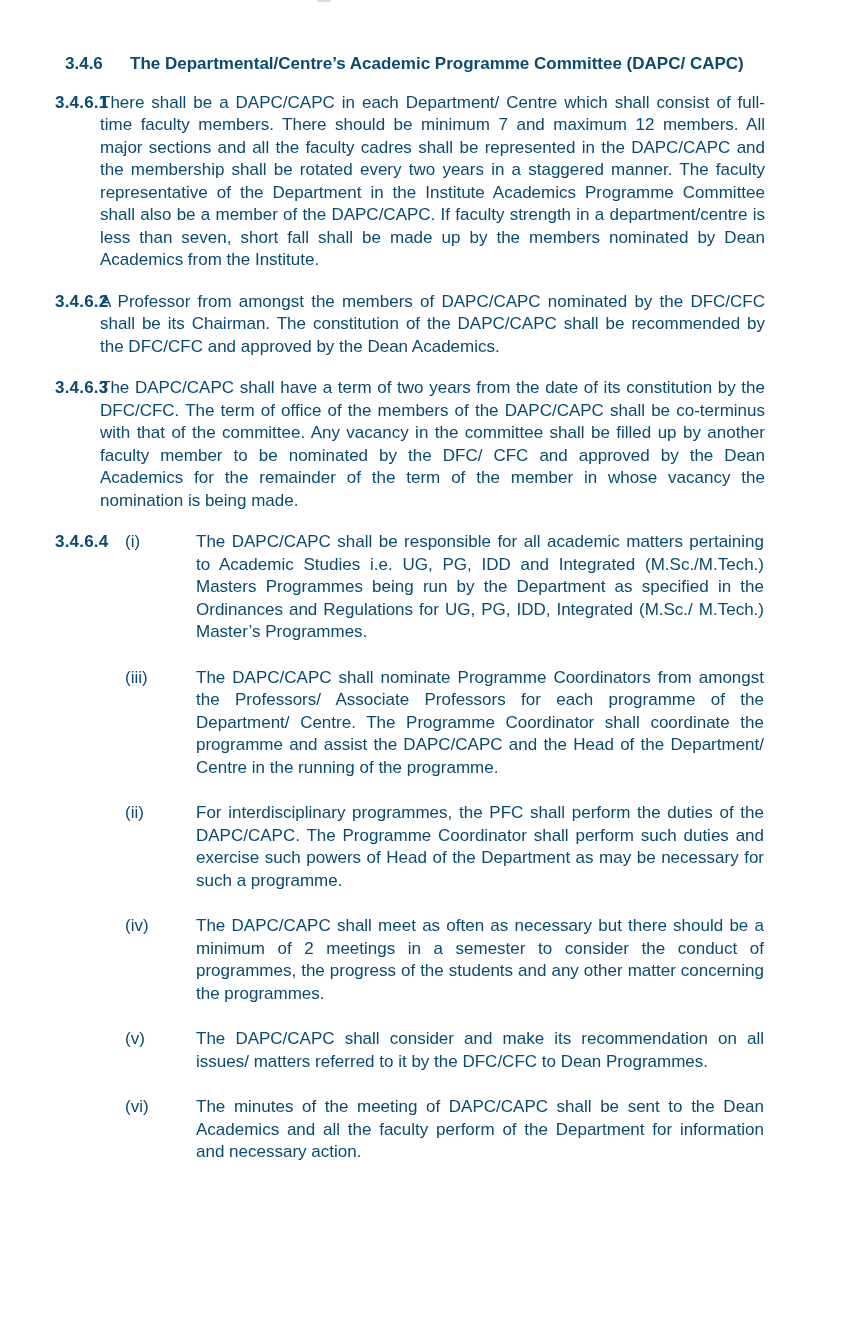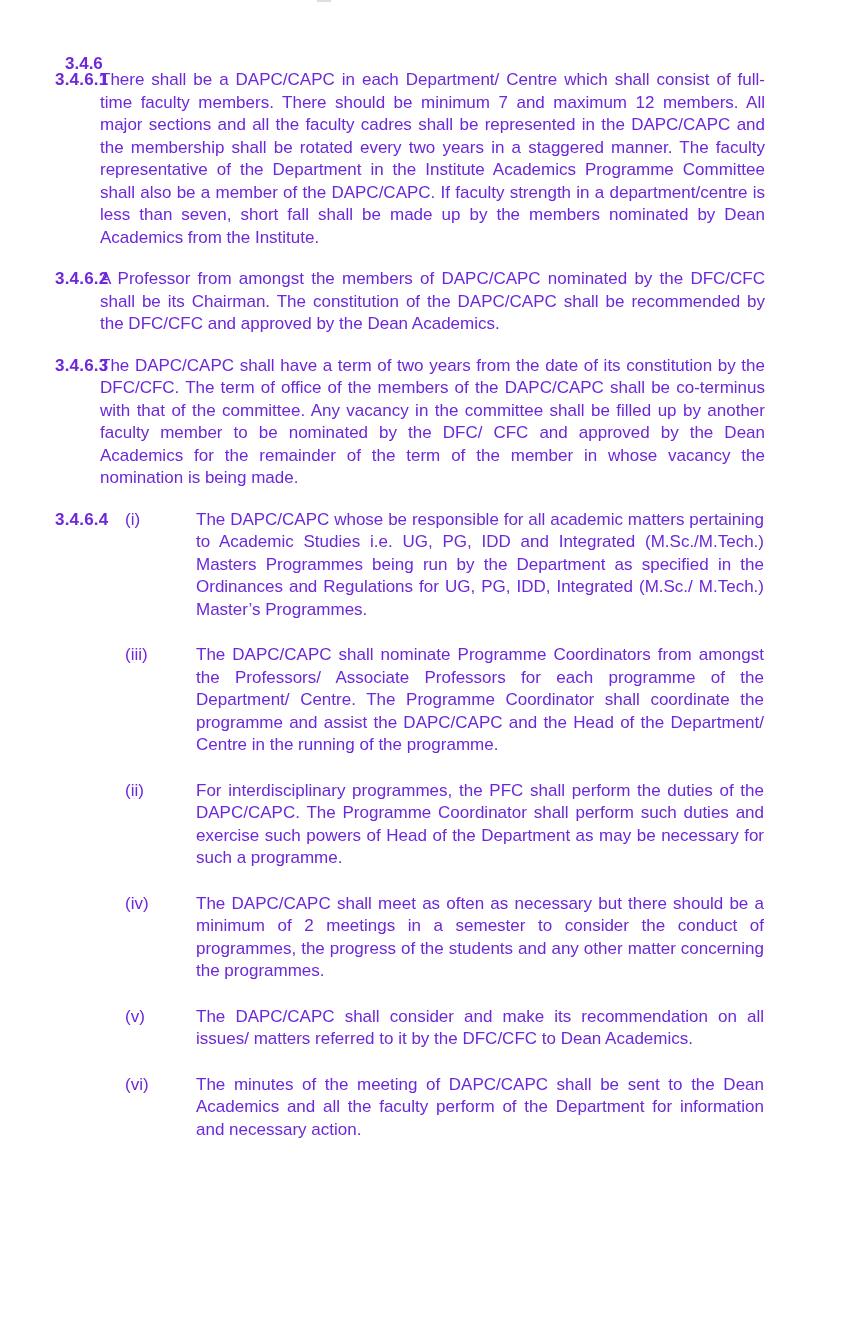--- a/index.html
+++ b/index.html
@@ -6,21 +6,21 @@
     margin: 0;
     padding: 0;
     background: #ffffff;
   }
   .page {
     position: relative;
     width: 863px;
     height: 1320px;
     background: #ffffff;
     font-family: "Liberation Sans", sans-serif;
-    color: #6d28d9;
+    color: #0c4a6e;
     font-size: 17px;
     line-height: 22.5px;
     overflow: hidden;
   }
   .artifact {
     position: absolute;
     top: 0;
     left: 317px;
     width: 14px;
     height: 2px;
@@ -79,20 +79,21 @@
 </head>
 <body>
 
 <div class="page">
   <div class="artifact"></div>
 
   <div class="content">
 
     <div class="heading">
       <span class="num">3.4.6</span>
+      <span>The Departmental/Centre’s Academic Programme Committee (DAPC/ CAPC)</span>
     </div>
 
     <div class="para">
       <span class="num">3.4.6.1</span>
       <span>There shall be a DAPC/CAPC in each Department/ Centre which shall consist of full-time faculty members. There should be minimum 7 and maximum 12 members. All major sections and all the faculty cadres shall be represented in the DAPC/CAPC and the membership shall be rotated every two years in a staggered manner.  The faculty representative of the Department in the Institute Academics Programme Committee shall also be a member of the DAPC/CAPC. If faculty strength in a department/centre is less than seven, short fall shall be made up by the members nominated by Dean Academics from the Institute.</span>
     </div>
 
     <div class="para">
       <span class="num">3.4.6.2</span>
       <span>A Professor from amongst the members of DAPC/CAPC nominated by the DFC/CFC shall be its Chairman. The constitution of the DAPC/CAPC shall be recommended by the DFC/CFC and approved by the Dean Academics.</span>
@@ -102,41 +103,41 @@
       <span class="num">3.4.6.3</span>
       <span>The DAPC/CAPC shall have a term of two years from the date of its constitution by the DFC/CFC. The term of office of the members of the DAPC/CAPC shall be co-terminus with that of the committee. Any vacancy in the committee shall be filled up by another faculty member to be nominated by the DFC/ CFC and approved by the Dean Academics for the remainder of the term of the member in whose vacancy the nomination is being made.</span>
     </div>
 
     <div class="para bold-para">
       <span class="num">3.4.6.4</span>
     </div>
 
     <div class="item">
       <span class="marker">(i)</span>
-      <span>The DAPC/CAPC whose be responsible for all academic matters pertaining to Academic Studies i.e. UG, PG, IDD and Integrated (M.Sc./M.Tech.) Masters Programmes being run by the Department as specified in the Ordinances and Regulations for UG, PG, IDD, Integrated (M.Sc./ M.Tech.) Master’s Programmes.</span>
+      <span>The DAPC/CAPC shall be responsible for all academic matters pertaining to Academic Studies i.e. UG, PG, IDD and Integrated (M.Sc./M.Tech.) Masters Programmes being run by the Department as specified in the Ordinances and Regulations for UG, PG, IDD, Integrated (M.Sc./ M.Tech.) Master’s Programmes.</span>
     </div>
 
     <div class="item">
       <span class="marker">(iii)</span>
       <span>The DAPC/CAPC shall nominate Programme Coordinators from amongst the Professors/ Associate Professors for each programme of the Department/ Centre. The Programme Coordinator shall coordinate the programme and assist the DAPC/CAPC and the Head of the Department/ Centre in the running of the programme.</span>
     </div>
 
     <div class="item">
       <span class="marker">(ii)</span>
       <span>For interdisciplinary programmes, the PFC shall perform the duties of the DAPC/CAPC. The Programme Coordinator shall perform such duties and exercise such powers of Head of the Department as may be necessary for such a programme.</span>
     </div>
 
     <div class="item">
       <span class="marker">(iv)</span>
       <span>The DAPC/CAPC shall meet as often as necessary but there should be a minimum of 2 meetings in a semester to consider the conduct of programmes, the progress of the students and any other matter concerning the programmes.</span>
     </div>
 
     <div class="item">
       <span class="marker">(v)</span>
-      <span>The DAPC/CAPC shall consider and make its recommendation on all issues/ matters referred to it by the DFC/CFC to Dean Academics.</span>
+      <span>The DAPC/CAPC shall consider and make its recommendation on all issues/ matters referred to it by the DFC/CFC to Dean Programmes.</span>
     </div>
 
     <div class="item">
       <span class="marker">(vi)</span>
       <span>The minutes of the meeting of DAPC/CAPC shall be sent to the Dean Academics and all the faculty perform of the Department for information and necessary action.</span>
     </div>
 
   </div>
 </div>
 

